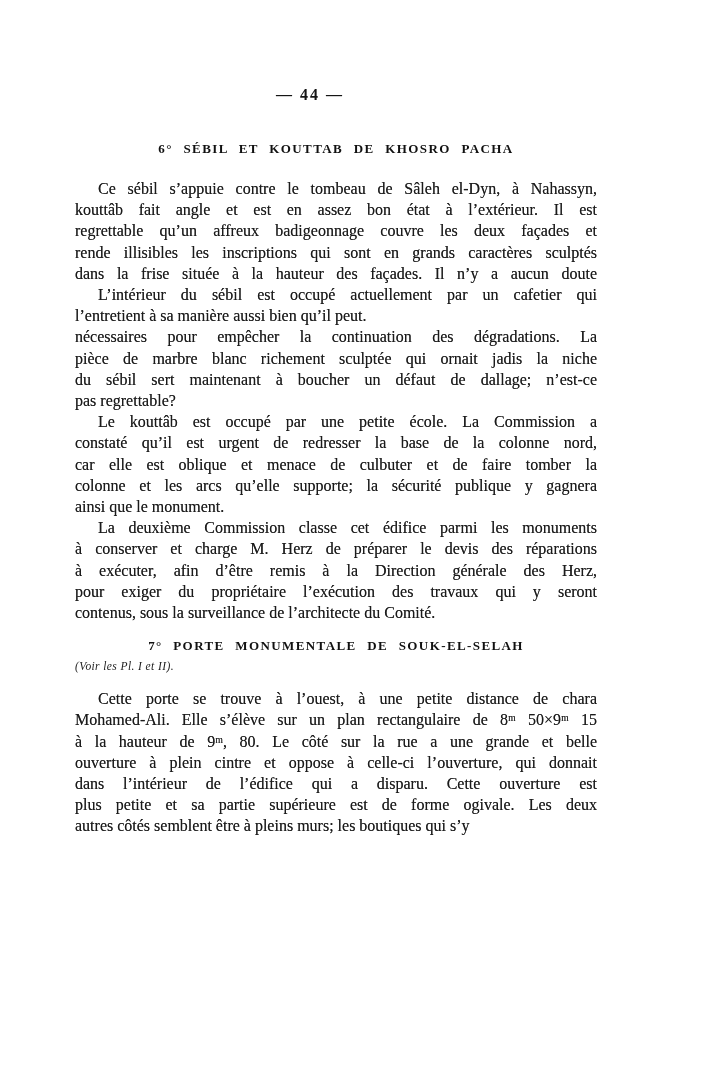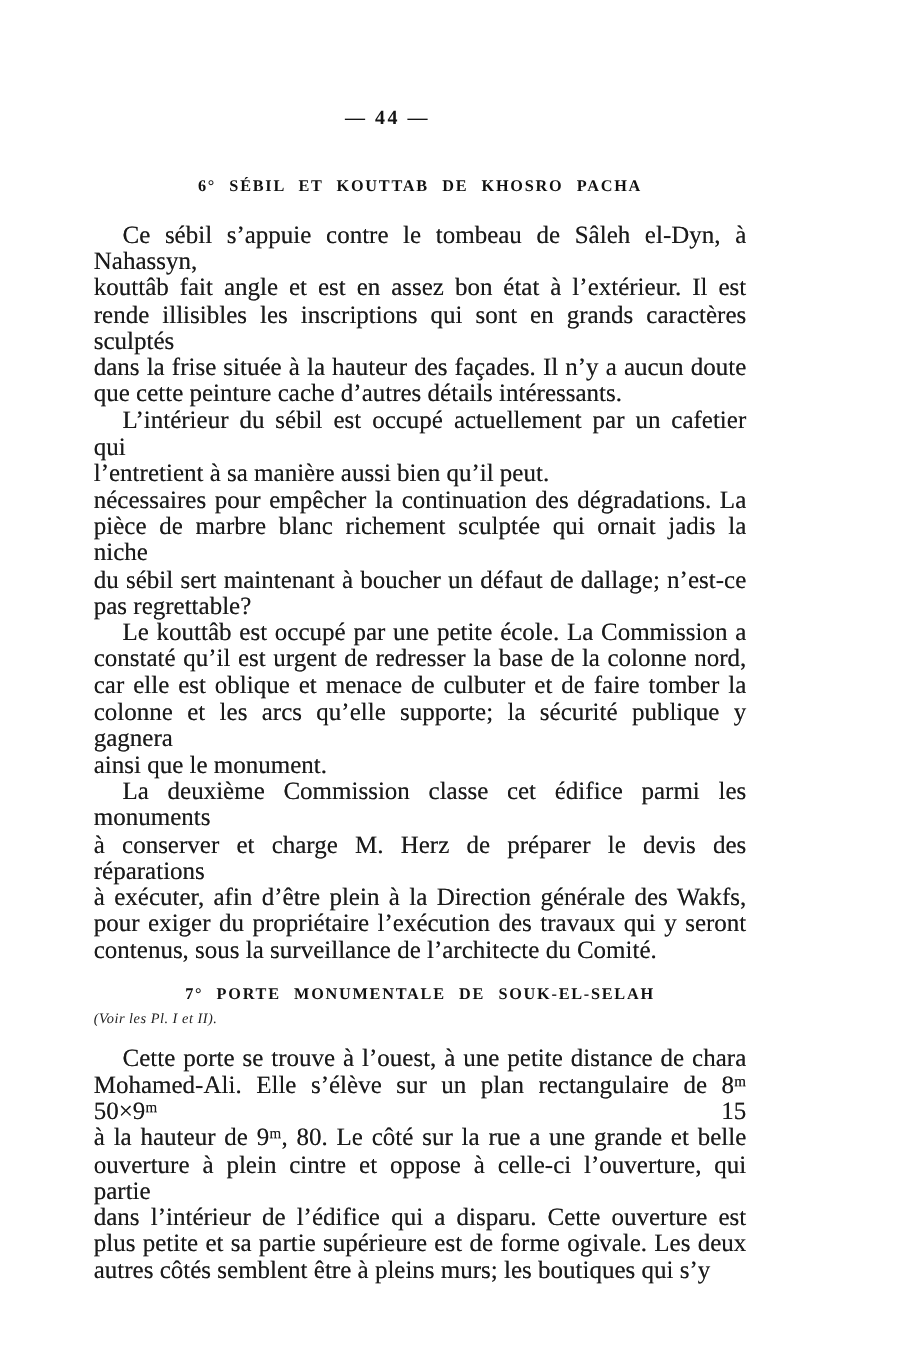--- a/index.html
+++ b/index.html
@@ -35,21 +35,21 @@
   }
   .sec-heading.first { margin-top: 37px; }
   .sec-heading.second { margin-top: 15px; }
   .sec-subtitle {
     margin-top: 6px;
     font-style: italic;
     font-size: 11.5px;
     letter-spacing: 0.4px;
     color: #222222;
   }
-  .para { font-size: 20px; line-height: 21.2px; }
+  .para { font-size: 16px; line-height: 21.2px; }
   .para.lead { margin-top: 21px; }
   .para.lead2 { margin-top: 16px; }
   .tline {
     text-align: justify;
     text-align-last: justify;
     white-space: normal;
     text-shadow: 0 0 0.35px rgba(20,20,20,0.65);
   }
   .tline-first { text-indent: 23px; }
   .tline-last { text-align-last: left; }
@@ -60,23 +60,23 @@
 <div class="page">
   <div class="page-number">— 44 —</div>
 
   <div class="content">
 
     <section>
       <h2 class="sec-heading first">6° SÉBIL ET KOUTTAB DE KHOSRO PACHA</h2>
       <div class="para lead">
           <div class="tline tline-first">Ce sébil s’appuie contre le tombeau de Sâleh el-Dyn, à Nahassyn,</div>
           <div class="tline">kouttâb fait angle et est en assez bon état à l’extérieur. Il est</div>
+          <div class="tline">regrettable qu’un affreux badigeonnage couvre les deux façades et</div>
           <div class="tline">rende illisibles les inscriptions qui sont en grands caractères sculptés</div>
           <div class="tline">dans la frise située à la hauteur des façades. Il n’y a aucun doute</div>
-          <div class="tline tline-last">que cette peinture cache d’autres détails intéressants.</div>
         </div>
       <div class="para">
           <div class="tline tline-first">L’intérieur du sébil est occupé actuellement par un cafetier qui</div>
           <div class="tline tline-last">l’entretient à sa manière aussi bien qu’il peut.</div>
         </div>
       <div class="para">
           <div class="tline">nécessaires pour empêcher la continuation des dégradations. La</div>
           <div class="tline">pièce de marbre blanc richement sculptée qui ornait jadis la niche</div>
           <div class="tline">du sébil sert maintenant à boucher un défaut de dallage; n’est-ce</div>
           <div class="tline tline-last">pas regrettable?</div>
@@ -84,34 +84,34 @@
       <div class="para">
           <div class="tline tline-first">Le kouttâb est occupé par une petite école. La Commission a</div>
           <div class="tline">constaté qu’il est urgent de redresser la base de la colonne nord,</div>
           <div class="tline">car elle est oblique et menace de culbuter et de faire tomber la</div>
           <div class="tline">colonne et les arcs qu’elle supporte; la sécurité publique y gagnera</div>
           <div class="tline tline-last">ainsi que le monument.</div>
         </div>
       <div class="para">
           <div class="tline tline-first">La deuxième Commission classe cet édifice parmi les monuments</div>
           <div class="tline">à conserver et charge M. Herz de préparer le devis des réparations</div>
-          <div class="tline">à exécuter, afin d’être plein à la Direction générale des Wakfs,</div>
+          <div class="tline">à exécuter, afin d’être remis à la Direction générale des Herz,</div>
           <div class="tline">pour exiger du propriétaire l’exécution des travaux qui y seront</div>
           <div class="tline tline-last">contenus, sous la surveillance de l’architecte du Comité.</div>
         </div>
     </section>
 
     <section>
       <h2 class="sec-heading second">7° PORTE MONUMENTALE DE SOUK-EL-SELAH</h2>
       <div class="sec-subtitle">(Voir les Pl. I et II).</div>
       <div class="para lead2">
           <div class="tline tline-first">Cette porte se trouve à l’ouest, à une petite distance de chara</div>
           <div class="tline">Mohamed-Ali. Elle s’élève sur un plan rectangulaire de 8ᵐ 50×9ᵐ 15</div>
           <div class="tline">à la hauteur de 9ᵐ, 80. Le côté sur la rue a une grande et belle</div>
-          <div class="tline">ouverture à plein cintre et oppose à celle-ci l’ouverture, qui partie</div>
+          <div class="tline">ouverture à plein cintre et oppose à celle-ci l’ouverture, qui donnait</div>
           <div class="tline">dans l’intérieur de l’édifice qui a disparu. Cette ouverture est</div>
           <div class="tline">plus petite et sa partie supérieure est de forme ogivale. Les deux</div>
           <div class="tline tline-last">autres côtés semblent être à pleins murs; les boutiques qui s’y</div>
         </div>
     </section>
 
   </div>
 </div>
 
 </body></html>

